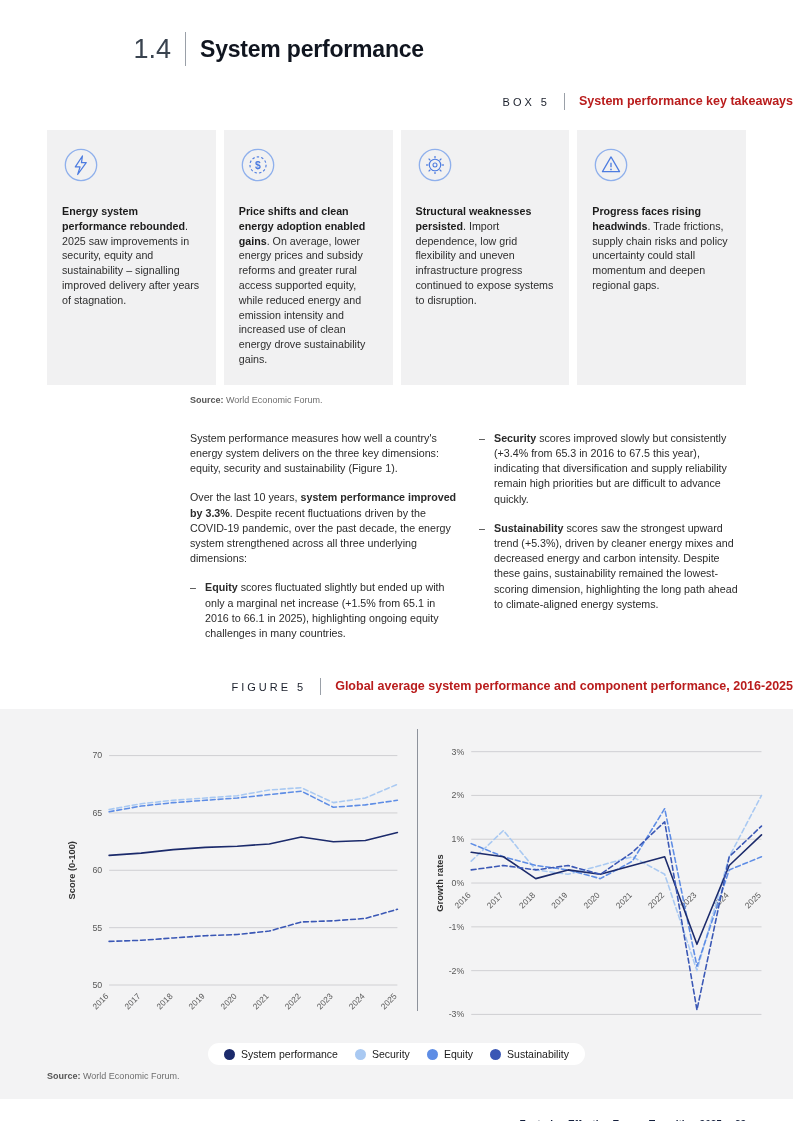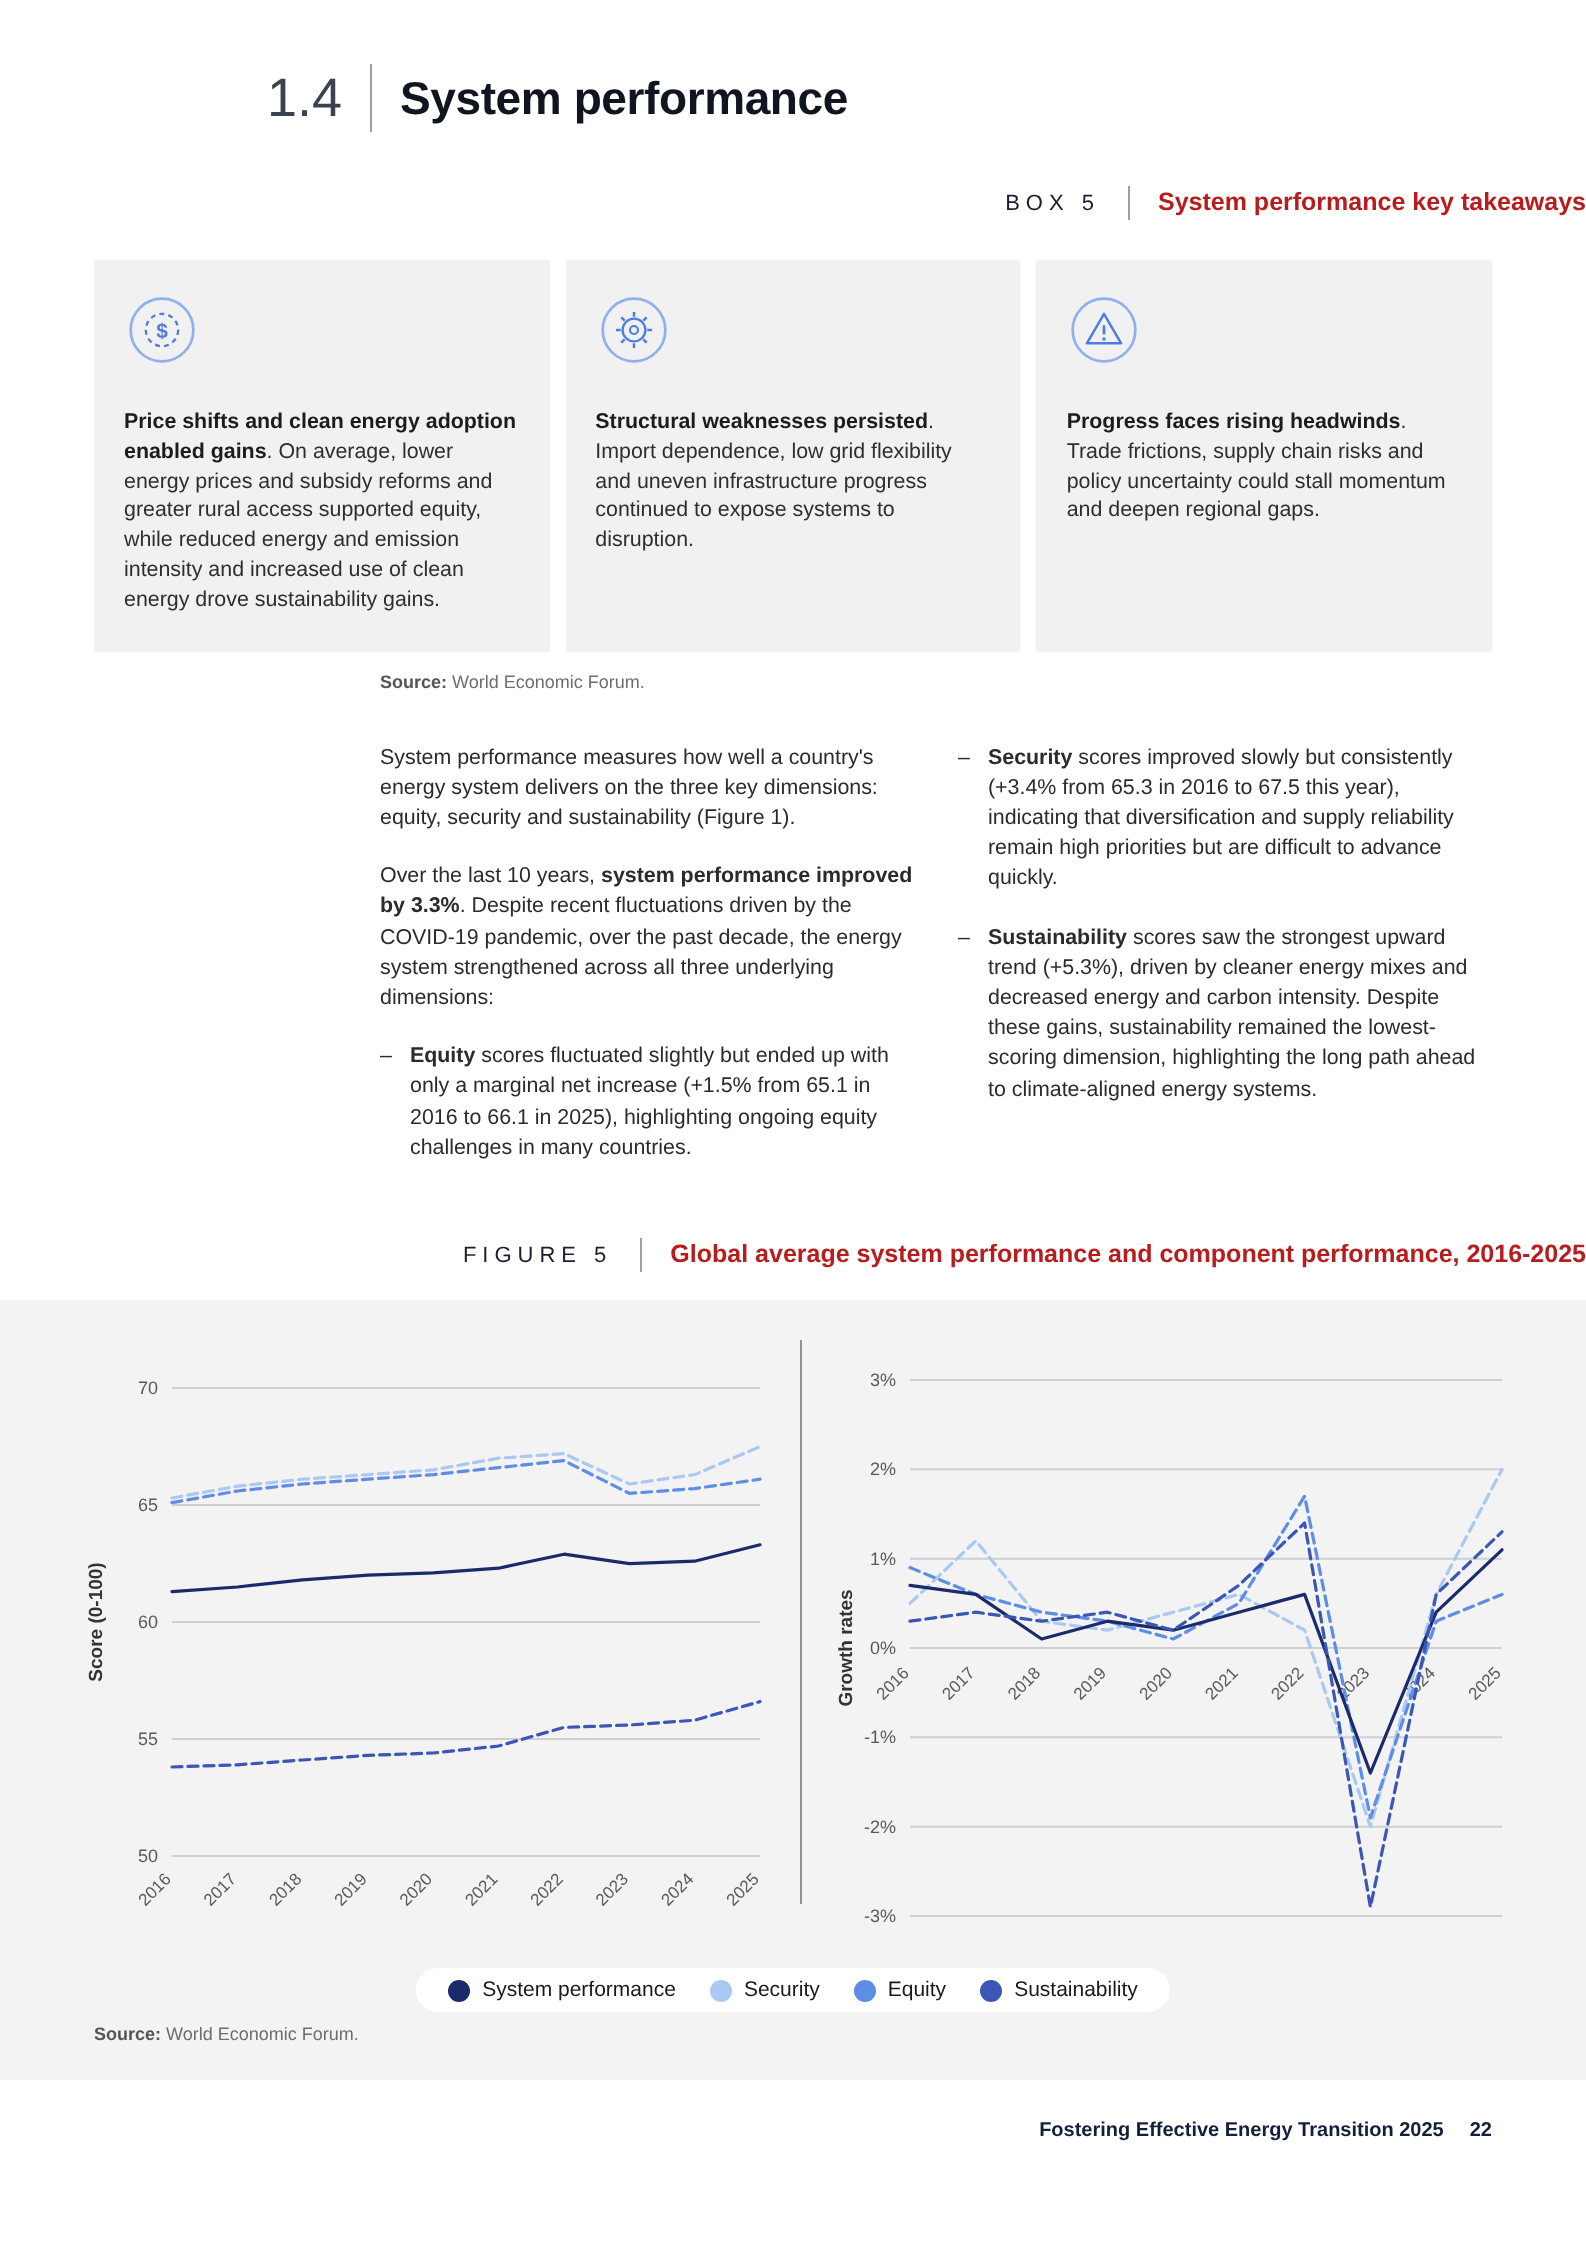--- a/index.html
+++ b/index.html
@@ -32,21 +32,21 @@
   
   .body-cols{display:flex;gap:22px;margin:26px 47px 0 190px;}
   .bcol{flex:1;font-size:10.7px;line-height:15.2px;color:#2b2b2b;}
   .bcol p{margin:0 0 14px;}
   .bullet{display:flex;margin:0 0 14px;}
   .bullet .dash{width:15px;flex:0 0 auto;}
   .bullet .btxt{flex:1;}
   
   .figure-head{margin-top:22px;}
   .chart-band{background:#f3f3f4;margin-top:14px;position:relative;padding:18px 0 14px 0;height:358px;box-sizing:content-box;}
-  .charts{display:flex;align-items:flex-start;padding-left:40px;}
+  .charts{display:flex;align-items:flex-start;padding-left:64px;}
   .chart-divider{width:1px;height:282px;background:#8d929b;margin:2px 14px 0 8px;flex:0 0 auto;}
   svg text{font-family:"Liberation Sans", sans-serif;}
   .legend-wrap{text-align:center;margin-top:0px;}
   .legend{display:inline-flex;align-items:center;gap:17px;background:#ffffff;border-radius:14px;padding:5px 16px;}
   .legend-item{display:inline-flex;align-items:center;gap:6px;font-size:10.5px;color:#1a1a1a;}
   .legend-dot{width:11px;height:11px;border-radius:50%;display:inline-block;}
   .src-bottom{position:absolute;left:47px;bottom:18px;margin:0;}
   
   .page-footer{display:flex;justify-content:flex-end;align-items:baseline;margin:20px 47px 0 0;}
   .footer-title{font-size:10px;font-weight:bold;color:#141f3c;}
@@ -66,20 +66,27 @@
 <div class="rowhead">
   <div class="label-col">
     <span class="kicker">BOX 5</span>
   </div>
   <div class="vdiv short"></div>
   <h2>System performance key takeaways</h2>
 </div>
 
 <div class="boxes">
 
+  <div class="takeaway">
+    <svg class="tkicon" viewBox="0 0 40 40" width="38" height="38">
+      <circle cx="20" cy="20" r="16.5" fill="none" stroke="#8fb0ec" stroke-width="1.4"></circle>
+      <path d="M21.5 10.5 L14 22 L19 22 L16.5 30 L25.5 17.5 L20.5 17.5 Z" fill="none" stroke="#4d7ce0" stroke-width="1.3" stroke-linejoin="round"></path>
+    </svg>
+    <p><strong>Energy system performance rebounded</strong><span>. 2025 saw improvements in security, equity and sustainability – signalling improved delivery after years of stagnation.</span></p>
+  </div>
 
   <div class="takeaway">
     <svg class="tkicon" viewBox="0 0 40 40" width="38" height="38">
       <circle cx="20" cy="20" r="16.5" fill="none" stroke="#8fb0ec" stroke-width="1.4"></circle>
       <circle cx="20" cy="20" r="8.5" fill="none" stroke="#4d7ce0" stroke-width="1.2" stroke-dasharray="2.6 2.2"></circle>
       <text x="20" y="24" font-size="11" font-weight="bold" fill="#4d7ce0" text-anchor="middle">$</text>
     </svg>
     <p><strong>Price shifts and clean energy adoption enabled gains</strong><span>. On average, lower energy prices and subsidy reforms and greater rural access supported equity, while reduced energy and emission intensity and increased use of clean energy drove sustainability gains.</span></p>
   </div>
 

